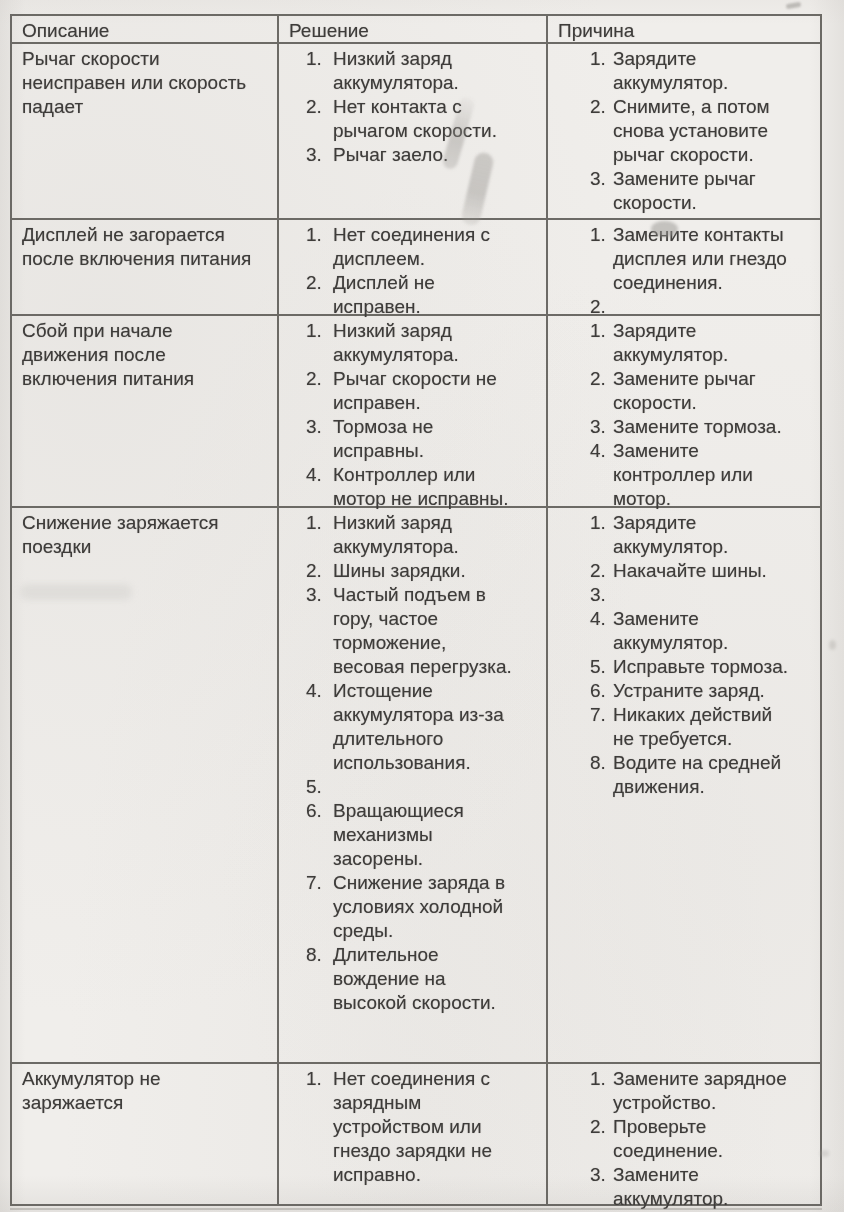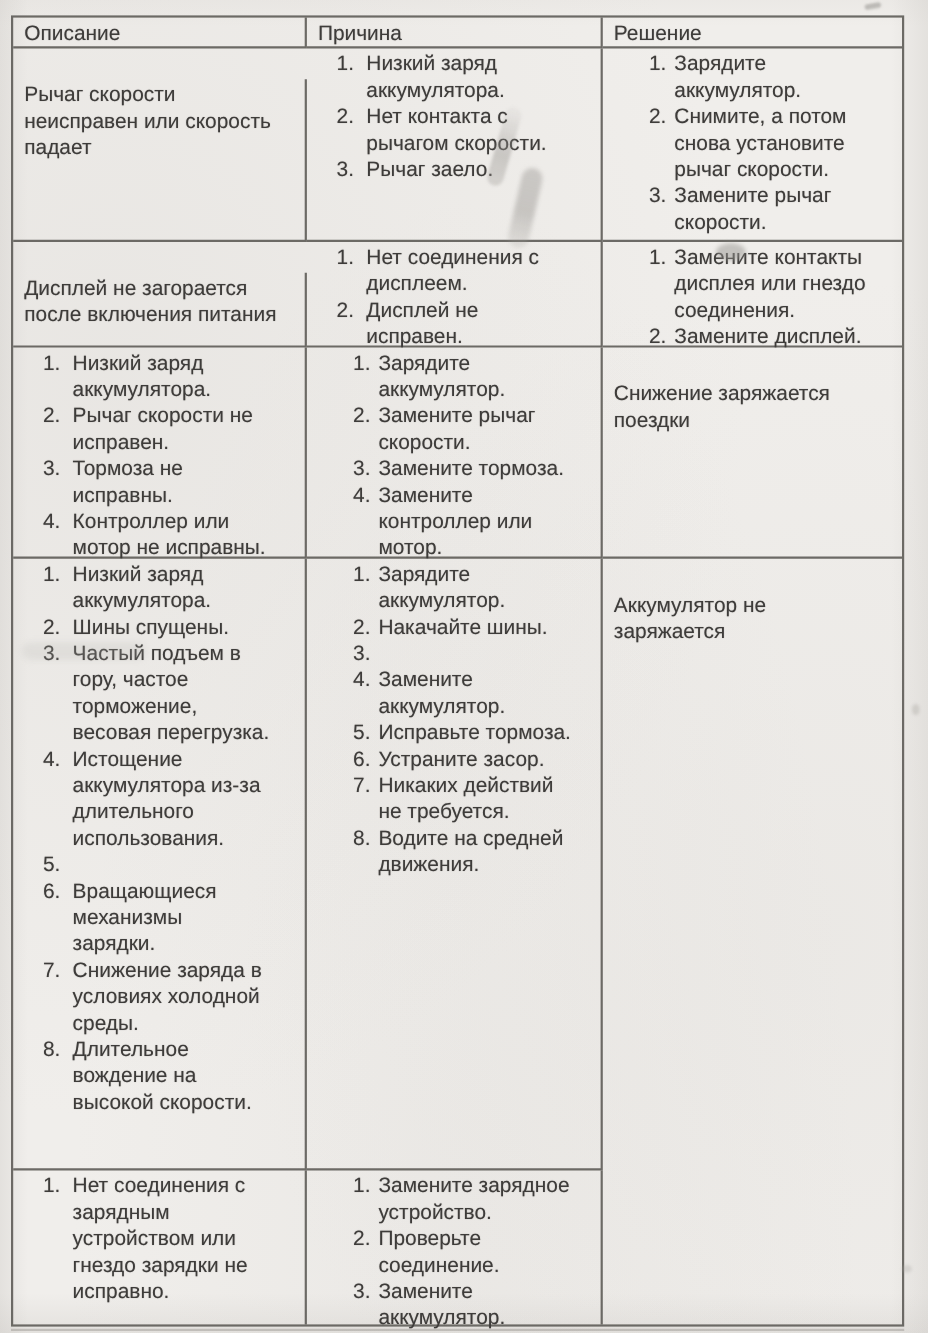--- a/index.html
+++ b/index.html
@@ -37,21 +37,20 @@
     overflow:visible;
   }
   .trouble-table > .cell:nth-child(3n){border-right:none;}
   .trouble-table > .cell:nth-last-child(-n+3){border-bottom:none;}
   .head{
     padding:2px 24px 0 10px;line-height:25px;
   }
   .desc{
     padding:3px 2px 0 10px;
     white-space:pre-line;
-    margin-top:28px;
   }
   .list{padding-top:3px;}
   .item{display:flex;align-items:flex-start;}
   .num{flex:none;width:27px;text-align:left;}
   .cause-cell .item{padding-left:27px;}
   .sol-cell .item{padding-left:42px;}
   .sol-cell .num{width:23px;}
   .txt{white-space:pre-line;flex:1 1 auto;}
 
   
@@ -87,22 +86,22 @@
     background:rgba(128,125,121,0.35);filter:blur(0.5px);
   }
 </style>
 </head>
 <body>
 
 <div class="page">
 
   <div class="trouble-table" id="table">
     <div class="cell head">Описание</div>
+    <div class="cell head">Решение</div>
     <div class="cell head">Причина</div>
-    <div class="cell head">Решение</div>
 
   <div class="cell desc">Рычаг скорости
 неисправен или скорость
 падает</div>
   <div class="cell list cause-cell">
         <div class="item">
           <span class="num">1.</span>
           <span class="txt">Низкий заряд
 аккумулятора.</span>
         </div>
@@ -151,24 +150,26 @@
       </div>
   <div class="cell list sol-cell">
         <div class="item">
           <span class="num">1.</span>
           <span class="txt">Замените контакты
 дисплея или гнездо
 соединения.</span>
         </div>
         <div class="item">
           <span class="num">2.</span>
-          <span class="txt">Замените дисплей.</span>
-        </div>
-      </div>
-
+        </div>
+      </div>
+
+  <div class="cell desc">Сбой при начале
+движения после
+включения питания</div>
   <div class="cell list cause-cell">
         <div class="item">
           <span class="num">1.</span>
           <span class="txt">Низкий заряд
 аккумулятора.</span>
         </div>
         <div class="item">
           <span class="num">2.</span>
           <span class="txt">Рычаг скорости не
 исправен.</span>
@@ -210,21 +211,21 @@
   <div class="cell desc">Снижение заряжается
 поездки</div>
   <div class="cell list cause-cell">
         <div class="item">
           <span class="num">1.</span>
           <span class="txt">Низкий заряд
 аккумулятора.</span>
         </div>
         <div class="item">
           <span class="num">2.</span>
-          <span class="txt">Шины спущены.</span>
+          <span class="txt">Шины зарядки.</span>
         </div>
         <div class="item">
           <span class="num">3.</span>
           <span class="txt">Частый подъем в
 гору, частое
 торможение,
 весовая перегрузка.</span>
         </div>
         <div class="item">
           <span class="num">4.</span>
@@ -233,21 +234,21 @@
 длительного
 использования.</span>
         </div>
         <div class="item">
           <span class="num">5.</span>
         </div>
         <div class="item">
           <span class="num">6.</span>
           <span class="txt">Вращающиеся
 механизмы
-зарядки.</span>
+засорены.</span>
         </div>
         <div class="item">
           <span class="num">7.</span>
           <span class="txt">Снижение заряда в
 условиях холодной
 среды.</span>
         </div>
         <div class="item">
           <span class="num">8.</span>
           <span class="txt">Длительное
@@ -272,21 +273,21 @@
           <span class="num">4.</span>
           <span class="txt">Замените
 аккумулятор.</span>
         </div>
         <div class="item">
           <span class="num">5.</span>
           <span class="txt">Исправьте тормоза.</span>
         </div>
         <div class="item">
           <span class="num">6.</span>
-          <span class="txt">Устраните засор.</span>
+          <span class="txt">Устраните заряд.</span>
         </div>
         <div class="item">
           <span class="num">7.</span>
           <span class="txt">Никаких действий
 не требуется.</span>
         </div>
         <div class="item">
           <span class="num">8.</span>
           <span class="txt">Водите на средней
 движения.</span>

